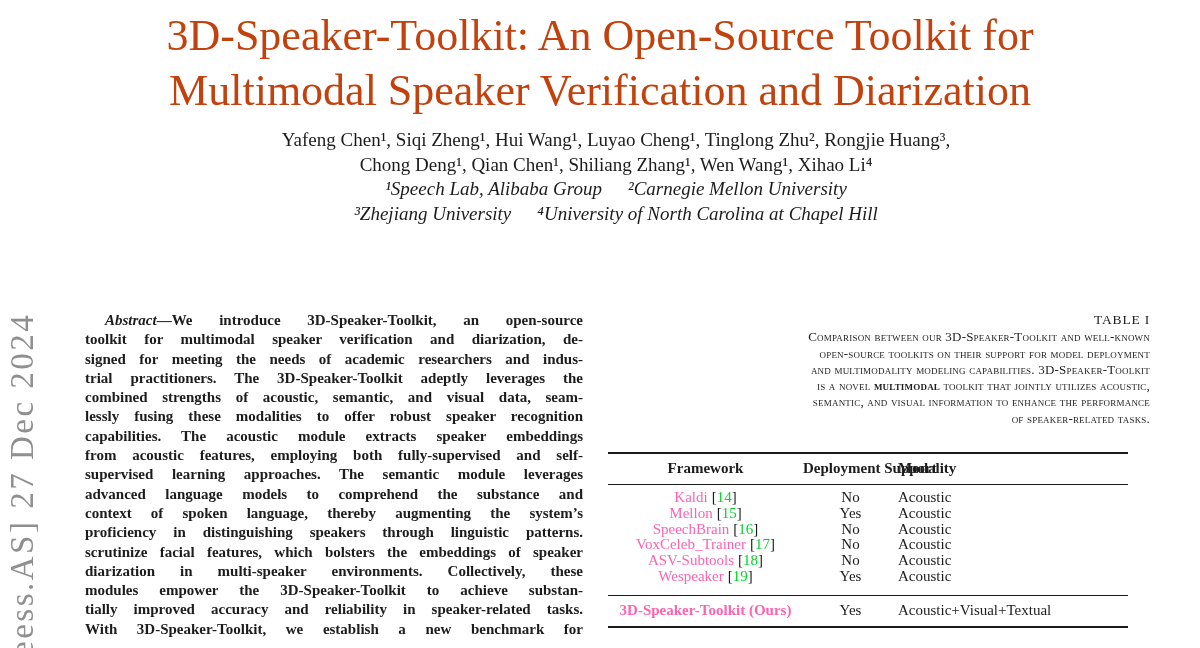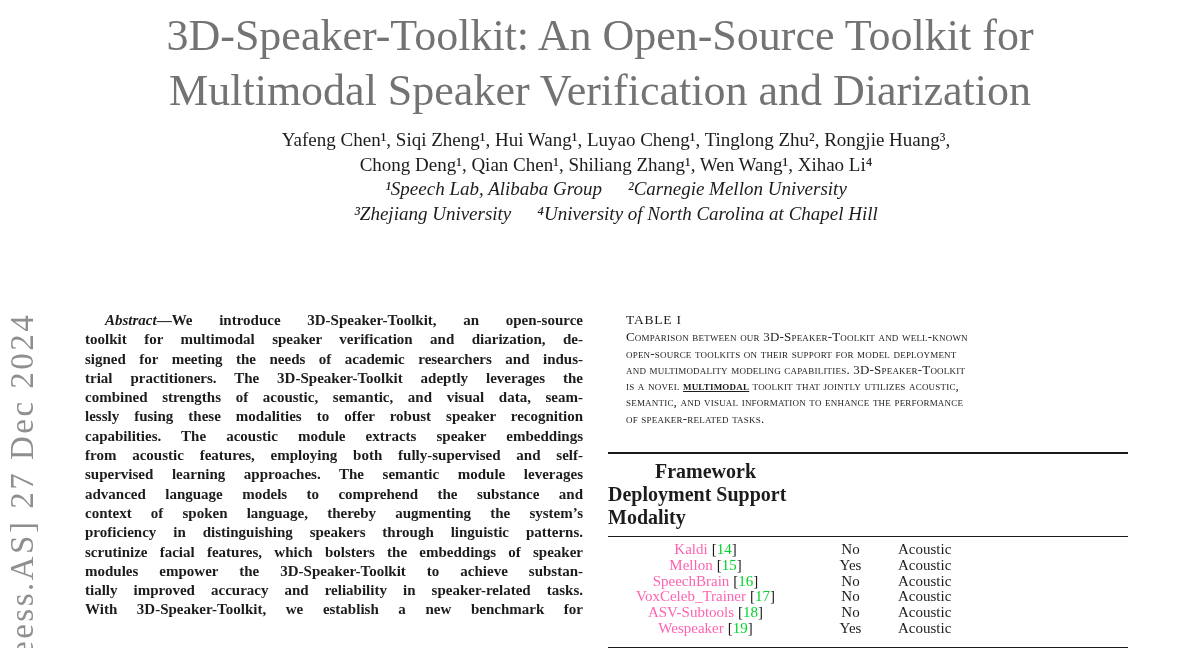--- a/index.html
+++ b/index.html
@@ -7,47 +7,47 @@
     position:relative;width:1200px;height:648px;background:#ffffff;overflow:hidden;
     font-family:"Liberation Serif","DejaVu Serif",serif;color:#1c1c1c;
   }
   
   .watermark{
     position:absolute;left:4px;top:656px;transform:rotate(-90deg);transform-origin:0 0;
     font-size:33px;letter-spacing:2.5px;color:#8f8f8f;white-space:nowrap;
   }
   
   .title{position:absolute;top:8px;left:0;width:100%;text-align:center;
-    font-size:44px;line-height:55px;color:#737373;}
+    font-size:44px;line-height:55px;color:#c2410c;}
   
   .authors{position:absolute;top:128px;left:16px;width:100%;text-align:center;
     font-size:19px;line-height:24.5px;}
   .affil{font-style:italic;}
   .affil-gap{display:inline-block;width:26px;}
   
   .abstract{position:absolute;left:85px;top:311px;width:498px;
     font-size:15px;line-height:19.3px;font-weight:bold;}
   .abs-line{text-align:justify;text-align-last:justify;height:19.3px;}
   .abs-first{text-indent:20px;}
   .abs-label{font-style:italic;}
   
-  .caption{position:absolute;left:626px;top:312px;width:524px;text-align:left;
+  .caption{position:absolute;left:626px;top:312px;width:524px;text-align:right;
     font-variant:small-caps;font-size:13px;line-height:16.3px;letter-spacing:0.2px;color:#1c1c1c;}
   .tbl-label{font-variant:normal;font-size:13.5px;letter-spacing:0.8px;padding-bottom:1px;}
-  .cap-bold{font-weight:bold;text-decoration:underline;}
+  .cap-bold{font-weight:bold;}
   
   .t1{position:absolute;left:608px;top:452px;width:520px;font-size:15px;}
   .rule{background:#1a1a1a;height:1.2px;}
   .rule.thick{height:2.2px;}
   .rule.mid{height:1.4px;}
   .trow{display:flex;white-space:nowrap;}
   .c1{width:195px;text-align:center;}
   .c2{width:95px;text-align:center;}
   .c3{width:230px;text-align:left;}
-  .thead{font-weight:bold;font-size:20px;padding:6px 0 7px;flex-direction:column;}
+  .thead{font-weight:bold;font-size:15px;padding:6px 0 7px;}
   .tbody{padding:5px 0 10px;}
   .tbody .trow{line-height:15.7px;}
   .ours-row{padding:6px 0 7px;}
   .pink{color:#ff63b0;}
   .green{color:#00d42a;}
   .br{color:#1c1c1c;}
   .br.open{margin-left:4px;}
   .ours-name{color:#ff63b0;font-weight:bold;}
 </style>
 </head>
@@ -82,20 +82,21 @@
     <div class="abs-line">trial practitioners. The 3D-Speaker-Toolkit adeptly leverages the</div>
     <div class="abs-line">combined strengths of acoustic, semantic, and visual data, seam-</div>
     <div class="abs-line">lessly fusing these modalities to offer robust speaker recognition</div>
     <div class="abs-line">capabilities. The acoustic module extracts speaker embeddings</div>
     <div class="abs-line">from acoustic features, employing both fully-supervised and self-</div>
     <div class="abs-line">supervised learning approaches. The semantic module leverages</div>
     <div class="abs-line">advanced language models to comprehend the substance and</div>
     <div class="abs-line">context of spoken language, thereby augmenting the system’s</div>
     <div class="abs-line">proficiency in distinguishing speakers through linguistic patterns.</div>
     <div class="abs-line">scrutinize facial features, which bolsters the embeddings of speaker</div>
+    <div class="abs-line">diarization in multi-speaker environments. Collectively, these</div>
     <div class="abs-line">modules empower the 3D-Speaker-Toolkit to achieve substan-</div>
     <div class="abs-line">tially improved accuracy and reliability in speaker-related tasks.</div>
     <div class="abs-line">With 3D-Speaker-Toolkit, we establish a new benchmark for</div>
   </div>
 
   <div class="caption">
     <div class="tbl-label">TABLE I</div>
     <div>Comparison between our 3D-Speaker-Toolkit and well-known</div>
     <div>open-source toolkits on their support for model deployment</div>
     <div>and multimodality modeling capabilities. 3D-Speaker-Toolkit</div>

